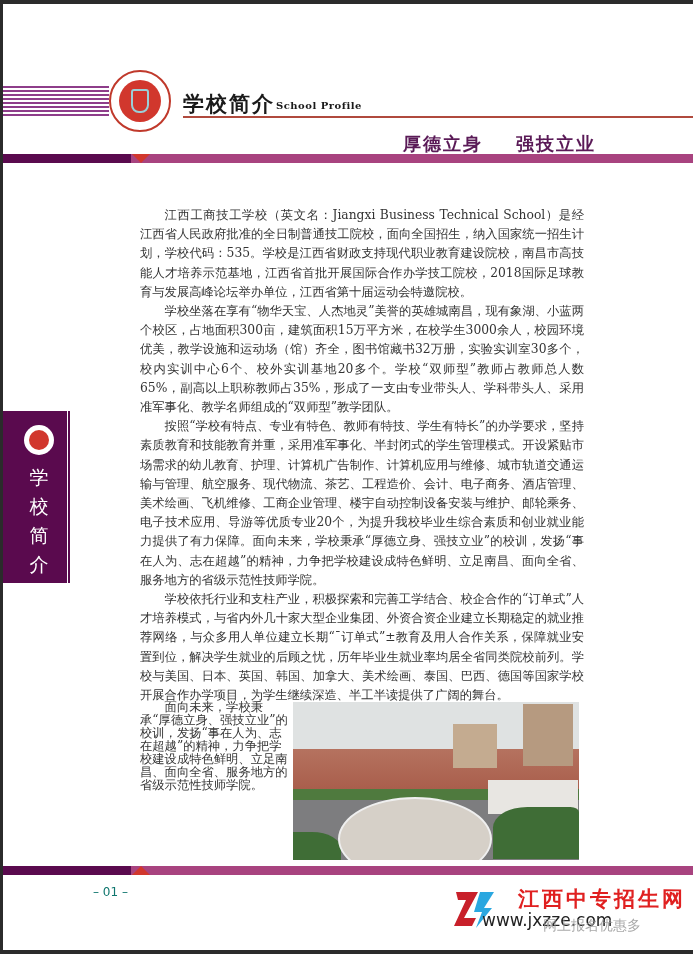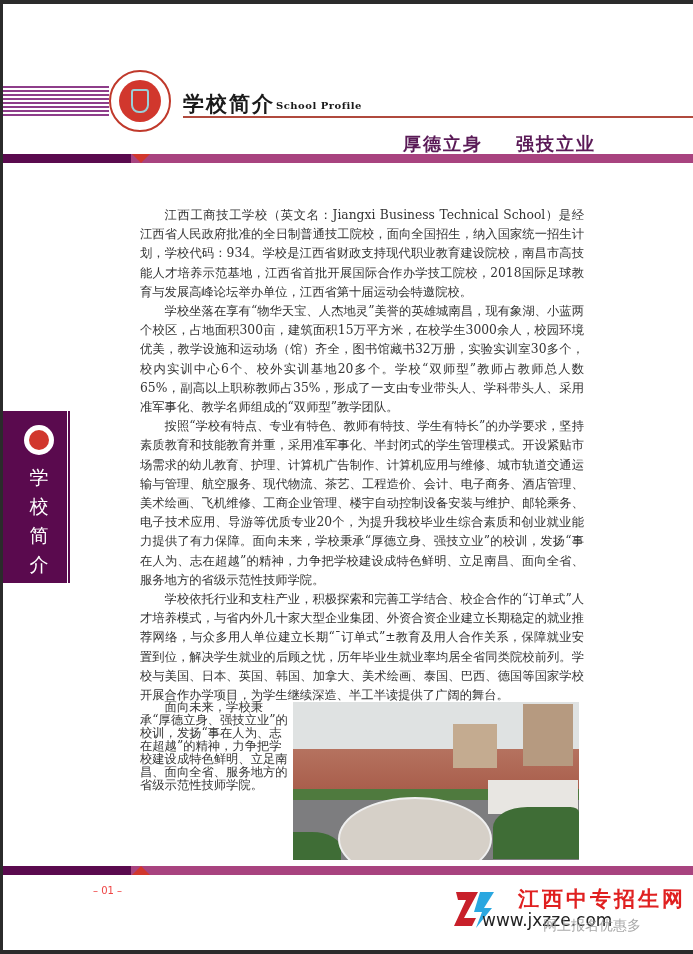--- a/index.html
+++ b/index.html
@@ -73,21 +73,21 @@
   .photo {
     position: absolute; left: 290px; top: 698px; width: 286px; height: 158px; overflow: hidden;
     background: linear-gradient(180deg, #dfe2e2 0%, #dfe2e2 30%, #b5725f 30%, #a95e4c 55%, #4f7a3e 55%, #4f7a3e 62%, #7d7d7f 62%, #7d7d7f 100%);
   }
   .photo .plaza { position: absolute; left: 45px; top: 95px; width: 150px; height: 80px; border-radius: 50%; background: #d6d0c8; border: 2px solid #efefef; }
   .photo .tower { position: absolute; left: 230px; top: 2px; width: 50px; height: 62px; background: #b69a80; }
   .photo .tower2 { position: absolute; left: 160px; top: 22px; width: 44px; height: 44px; background: #c4ab90; }
   .photo .wing { position: absolute; left: 195px; top: 78px; width: 90px; height: 34px; background: #e8e6e2; }
   .photo .trees { position: absolute; left: 200px; top: 105px; width: 86px; height: 52px; background: #3f6d36; border-radius: 40% 10% 0 0; }
   .photo .trees2 { position: absolute; left: 0px; top: 130px; width: 48px; height: 28px; background: #3f6d36; border-radius: 0 60% 0 0; }
-  .page-num { position: absolute; left: 90px; top: 881px; font-family: "DejaVu Sans", sans-serif; font-size: 10px; color: #ef4444; text-align: center; }
+  .page-num { position: absolute; left: 90px; top: 881px; font-family: "DejaVu Sans", sans-serif; font-size: 12px; color: #0f766e; text-align: center; }
   
   .wm-logo { position: absolute; left: 451px; top: 884px; width: 44px; height: 40px; }
   .wm-title { position: absolute; left: 515px; top: 881px; font-size: 21px; font-weight: bold; color: #e02020; letter-spacing: 3px; }
   .wm-url { position: absolute; left: 479px; top: 906px; font-family: "DejaVu Sans", sans-serif; font-size: 17px; color: #222222; }
   .wm-sub { position: absolute; left: 540px; top: 913px; font-family: "DejaVu Sans", sans-serif; font-size: 14px; color: #9a9a9a; opacity: 0.85; }
 </style>
 </head>
 <body>
 
 <div class="page">
@@ -125,21 +125,21 @@
     <div class="side-text">
       <div>学</div>
       <div>校</div>
       <div>简</div>
       <div>介</div>
     </div>
   </div>
   <div class="side-tab-rule"></div>
 
   <div class="content">
-    <p>江西工商技工学校（英文名：Jiangxi Business Technical School）是经江西省人民政府批准的全日制普通技工院校，面向全国招生，纳入国家统一招生计划，学校代码：934。学校是江西省财政支持现代职业教育建设院校，南昌市高技能人才培养示范基地，江西省首批开展国际合作办学技工院校，2018国际足球教育与发展高峰论坛举办单位，江西省第十届运动会特邀院校。</p>
+    <p>江西工商技工学校（英文名：Jiangxi Business Technical School）是经江西省人民政府批准的全日制普通技工院校，面向全国招生，纳入国家统一招生计划，学校代码：535。学校是江西省财政支持现代职业教育建设院校，南昌市高技能人才培养示范基地，江西省首批开展国际合作办学技工院校，2018国际足球教育与发展高峰论坛举办单位，江西省第十届运动会特邀院校。</p>
     <p>学校坐落在享有“物华天宝、人杰地灵”美誉的英雄城南昌，现有象湖、小蓝两个校区，占地面积300亩，建筑面积15万平方米，在校学生3000余人，校园环境优美，教学设施和运动场（馆）齐全，图书馆藏书32万册，实验实训室30多个，校内实训中心6个、校外实训基地20多个。学校“双师型”教师占教师总人数65%，副高以上职称教师占35%，形成了一支由专业带头人、学科带头人、采用准军事化、教学名师组成的“双师型”教学团队。</p>
     <p>按照“学校有特点、专业有特色、教师有特技、学生有特长”的办学要求，坚持素质教育和技能教育并重，采用准军事化、半封闭式的学生管理模式。开设紧贴市场需求的幼儿教育、护理、计算机广告制作、计算机应用与维修、城市轨道交通运输与管理、航空服务、现代物流、茶艺、工程造价、会计、电子商务、酒店管理、美术绘画、飞机维修、工商企业管理、楼宇自动控制设备安装与维护、邮轮乘务、电子技术应用、导游等优质专业20个，为提升我校毕业生综合素质和创业就业能力提供了有力保障。面向未来，学校秉承“厚德立身、强技立业”的校训，发扬“事在人为、志在超越”的精神，力争把学校建设成特色鲜明、立足南昌、面向全省、服务地方的省级示范性技师学院。</p>
     <p>学校依托行业和支柱产业，积极探索和完善工学结合、校企合作的“订单式”人才培养模式，与省内外几十家大型企业集团、外资合资企业建立长期稳定的就业推荐网络，与众多用人单位建立长期“ˉ订单式”±教育及用人合作关系，保障就业安置到位，解决学生就业的后顾之忧，历年毕业生就业率均居全省同类院校前列。学校与美国、日本、英国、韩国、加拿大、美术绘画、泰国、巴西、德国等国家学校开展合作办学项目，为学生继续深造、半工半读提供了广阔的舞台。</p>
   </div>
 
   <div class="wrap-text">
     <p>面向未来，学校秉承“厚德立身、强技立业”的校训，发扬“事在人为、志在超越”的精神，力争把学校建设成特色鲜明、立足南昌、面向全省、服务地方的省级示范性技师学院。</p>
   </div>
 
   <div class="photo" title="campus aerial photo">

